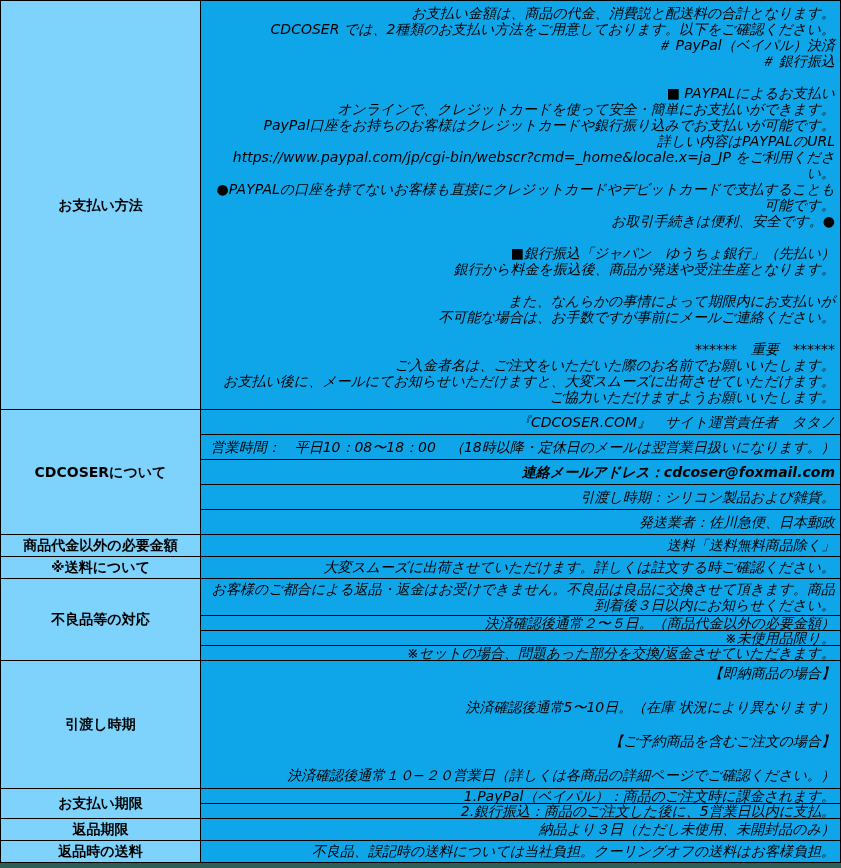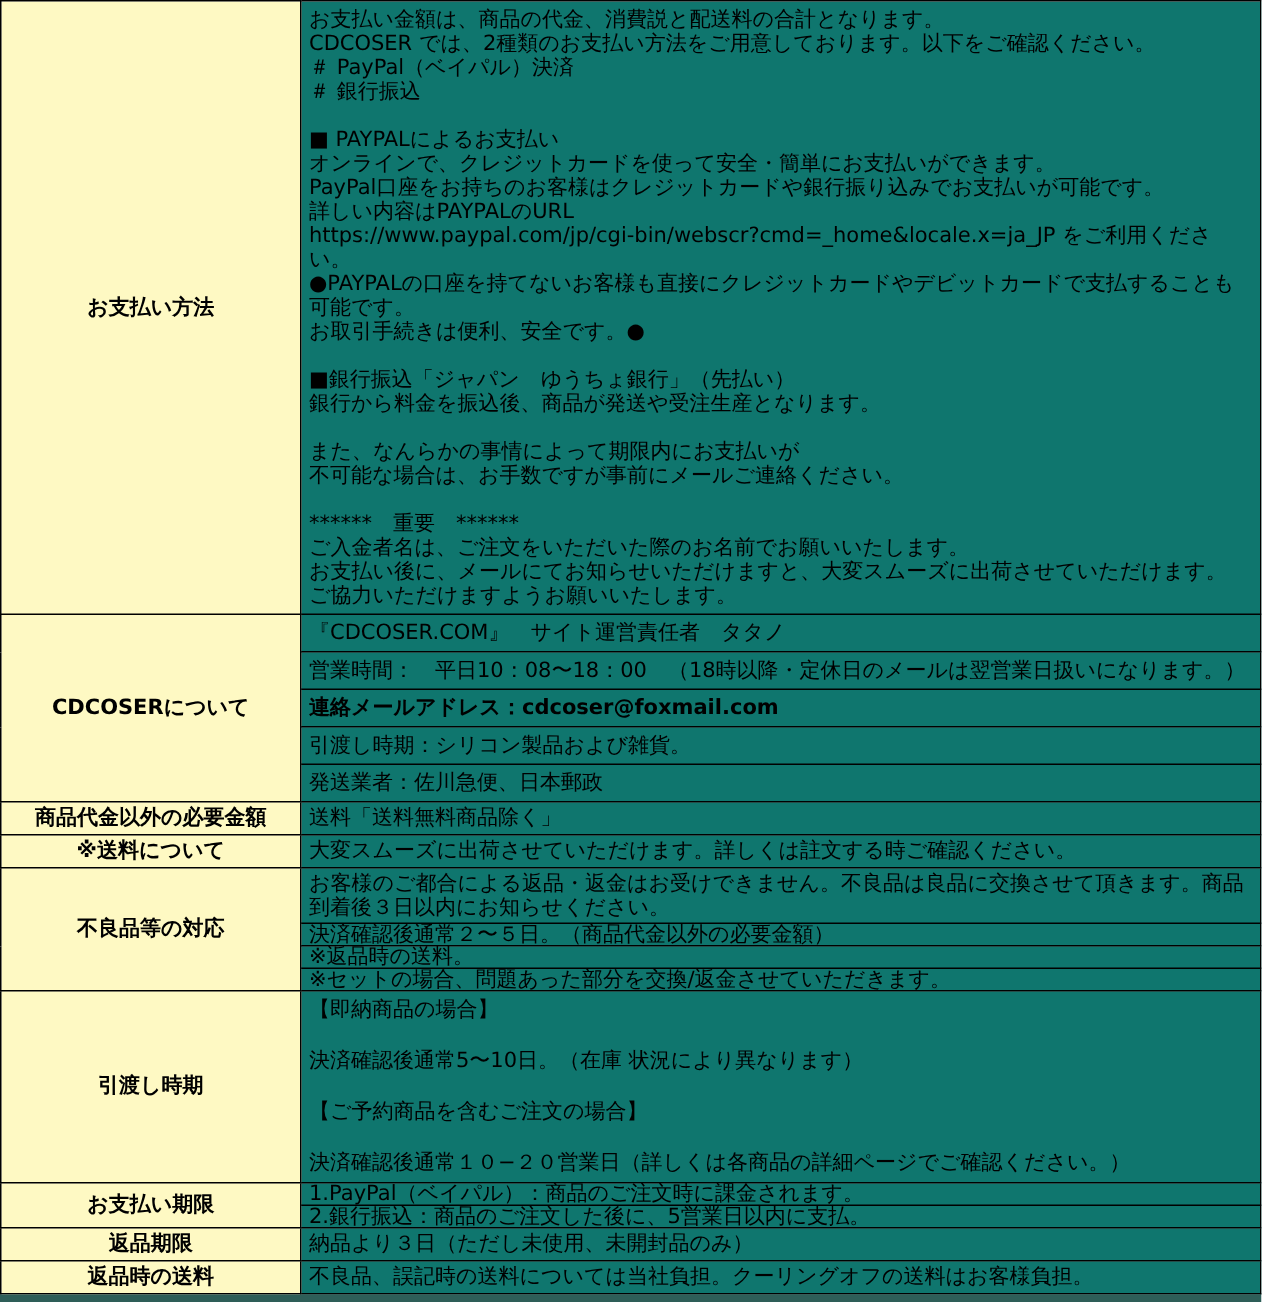--- a/index.html
+++ b/index.html
@@ -16,35 +16,36 @@
     width: 841px;
     border-collapse: collapse;
     table-layout: fixed;
   }
   col.col-label { width: 200px; }
   th, td {
     border: 1px solid #000000;
     font-size: 14px;
   }
   th {
-    background: #fef9c3;
+    background: #7dd3fc;
     font-weight: bold;
     text-align: center;
     vertical-align: middle;
     padding: 2px 4px;
     line-height: 17px;
   }
   td {
     vertical-align: top;
-    text-align: left;
+    text-align: right;
     padding: 2px 5px;
     line-height: 16px;
     white-space: pre-line;
     word-break: break-all;
-    background: #0f766e;
+    background: #0ea5e9;
+    font-style: italic;
   }
   td.big { padding: 4px 5px; }
   td.pad4 { padding: 4px 5px; }
   td.tight { padding: 0 5px; line-height: 14px; }
   td.delivery { padding: 4px 5px; line-height: 17px; }
   .bold { font-weight: bold; margin-top: 40px; }
   .footer-bar {
     width: 841px;
     height: 7px;
     background: #2e5e58;
@@ -114,21 +115,21 @@
     </tr>
 
     <tr>
       <th rowspan="4">不良品等の対応</th>
       <td>お客様のご都合による返品・返金はお受けできません。不良品は良品に交換させて頂きます。商品到着後３日以内にお知らせください。</td>
     </tr>
     <tr>
       <td class="tight">決済確認後通常２〜５日。（商品代金以外の必要金額）</td>
     </tr>
     <tr>
-      <td class="tight">※返品時の送料。</td>
+      <td class="tight">※未使用品限り。</td>
     </tr>
     <tr>
       <td class="tight">※セットの場合、問題あった部分を交換/返金させていただきます。</td>
     </tr>
 
     <tr>
       <th>引渡し時期</th>
       <td class="delivery">【即納商品の場合】
 
 決済確認後通常5〜10日。（在庫 状況により異なります）

